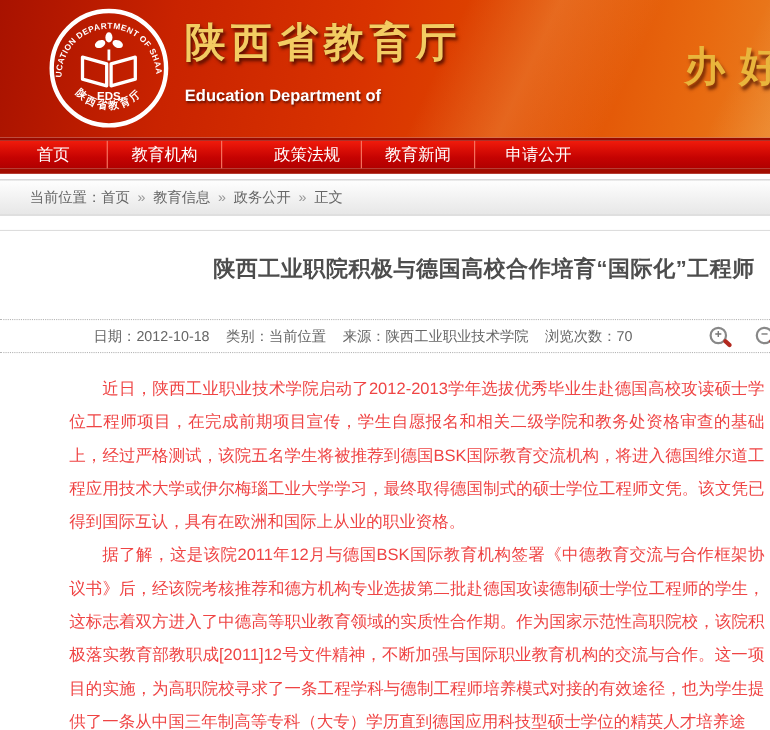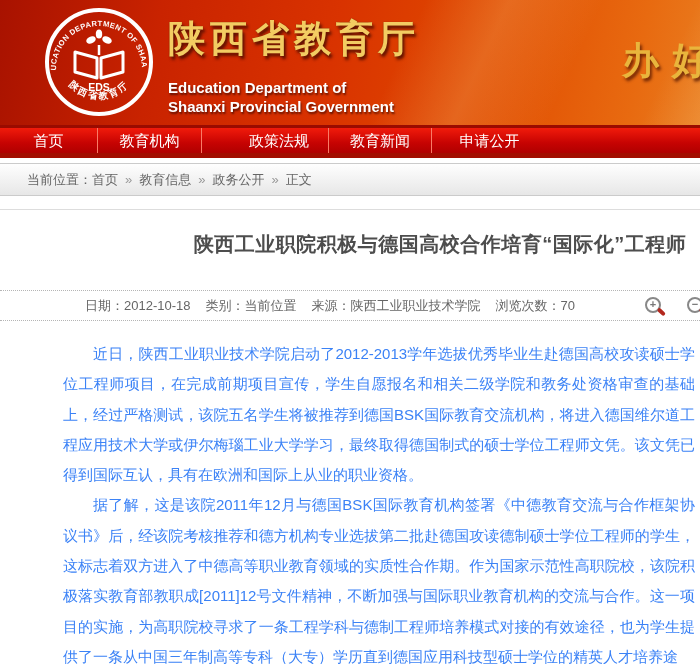--- a/index.html
+++ b/index.html
@@ -51,21 +51,21 @@
   .zoom-tools{position:absolute;left:645px;top:6px;width:80px;height:20px;}
   .mag{position:absolute;top:0;width:12px;height:12px;border:2px solid #888;border-radius:50%;
     background:rgba(255,255,255,.95);cursor:pointer;}
   .mag .glyph{position:absolute;left:0;top:-1px;width:12px;height:12px;line-height:13px;text-align:center;
     font-size:11px;font-weight:bold;color:#777;}
   .mag .handle{position:absolute;left:10px;top:11px;width:9px;height:3.5px;background:#b3281e;
     border-radius:2px;transform:rotate(43deg);}
   .mag.m2{left:42px;}
 
   .body{width:632px;margin-left:63px;padding-top:18px;}
-  .body p{margin:0;text-indent:2em;font-size:15px;line-height:30.3px;color:#3b82f6;text-align:justify;}
+  .body p{margin:0;text-indent:2em;font-size:15px;line-height:30.3px;color:#ef4444;text-align:justify;}
 </style>
 </head>
 <body>
 
 <div class="viewport">
   <div class="page">
 
     <div class="header">
       <div class="seal">
         <svg width="110" height="110" viewBox="0 0 110 110">
@@ -88,21 +88,20 @@
           <text x="55" y="84" text-anchor="middle" font-size="10.5" font-weight="bold" fill="#ffffff">EDS</text>
           <text font-size="9.5" font-weight="bold" fill="#ffffff" letter-spacing="2">
             <textPath href="#arcBottom" startOffset="50%" text-anchor="middle">陕西省教育厅</textPath>
           </text>
         </svg>
       </div>
       <div class="brand">
         <div class="brand-cn">陕西省教育厅</div>
         <div class="brand-en">
           <div>Education Department of</div>
-          <div>Shaanxi Provincial Government</div>
         </div>
       </div>
       <div class="slogan">办好</div>
     </div>
 
     <div class="nav">
       <div class="nav-item">首页</div>
       <div class="nav-item">教育机构</div>
       <div class="nav-item">政策法规</div>
       <div class="nav-item">教育新闻</div>

